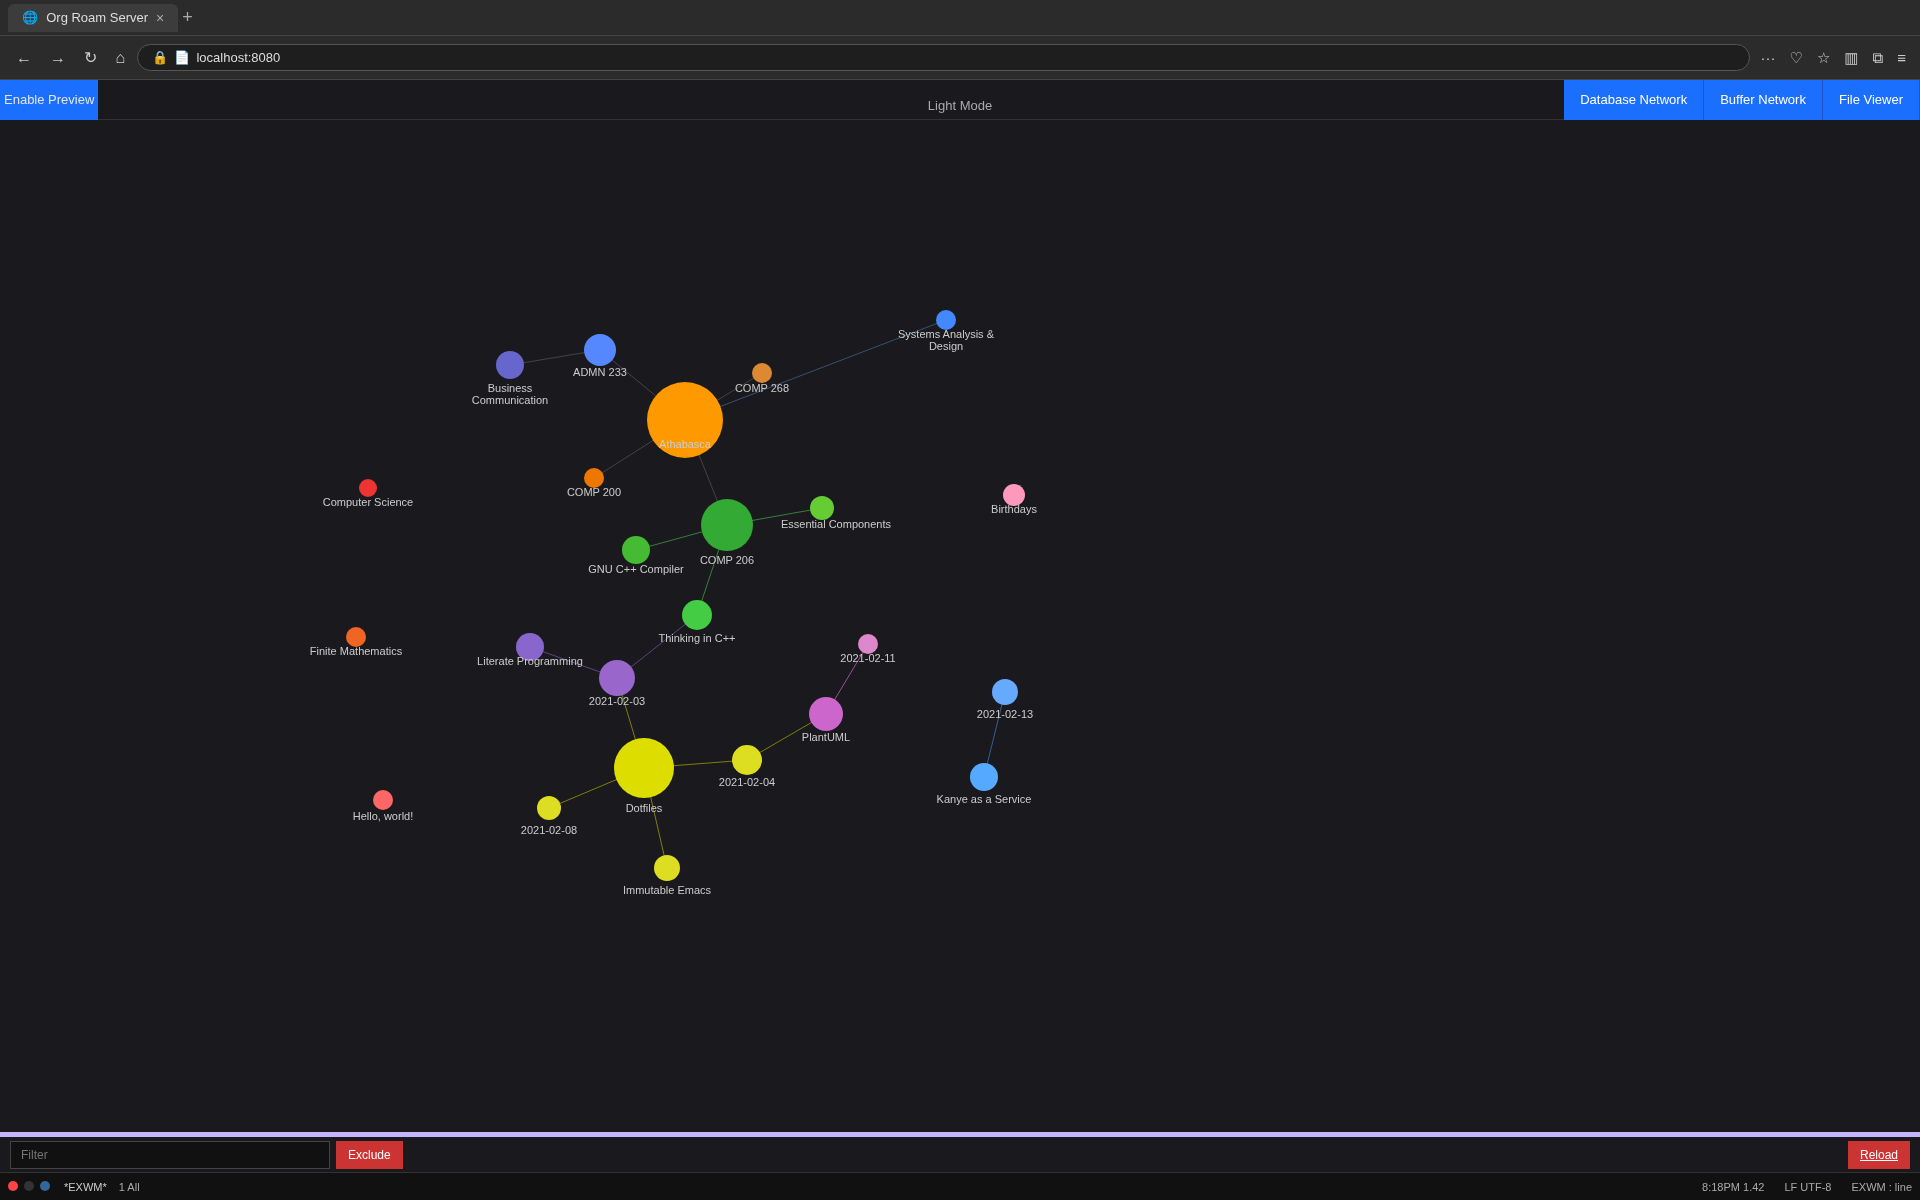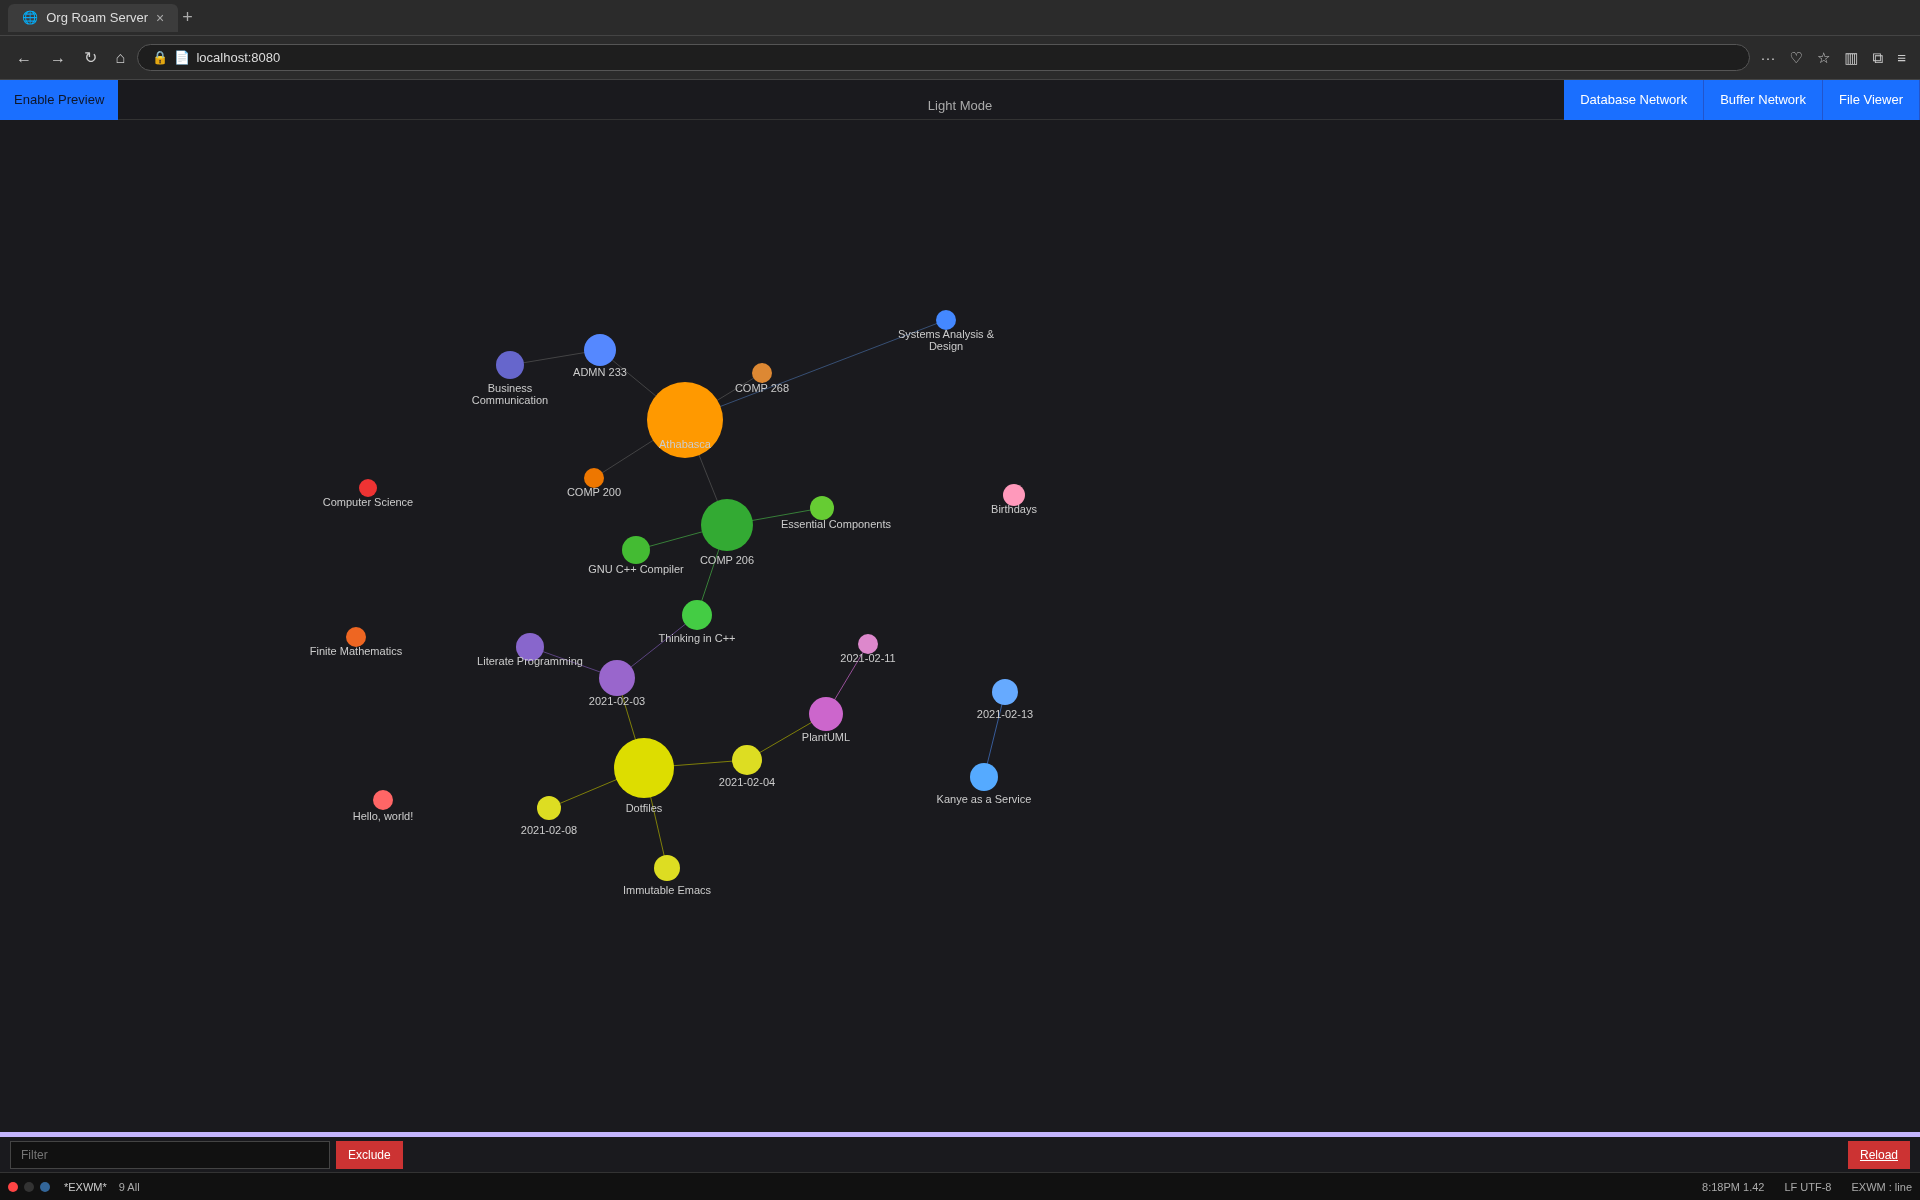--- a/index.html
+++ b/index.html
@@ -66,23 +66,23 @@
       background: #1a1a1e;
       height: 40px;
       display: flex;
       align-items: center;
       justify-content: space-between;
       padding: 0 0;
       border-bottom: 1px solid #333;
     }
     .enable-preview-btn {
       background: #1a6fff;
-      color: #0f172a;
-      border: none;
-      padding: 8px 14px;
+      color: #e5e5e5;
+      border: none;
+      padding: 8px 4px;
       font-size: 13px;
       cursor: pointer;
       height: 40px;
     }
     .light-mode-text {
       color: #aaa;
       font-size: 13px;
       position: absolute;
       left: 50%;
       transform: translateX(-50%);
@@ -157,21 +157,21 @@
       height: 28px;
       background: #111;
       display: flex;
       align-items: center;
       justify-content: space-between;
       padding: 0 8px;
       font-size: 11px;
       color: #aaa;
       border-top: 1px solid #333;
     }
-    .taskbar-left { display: flex; align-items: center; gap: 6px; }
+    .taskbar-left { display: flex; gap: 6px; }
     .taskbar-dot { width: 10px; height: 10px; border-radius: 50%; }
     .taskbar-right { display: flex; gap: 20px; align-items: flex-end; }
   </style>
 </head>
 <body>
 
 <div class="browser-titlebar">
   <div class="browser-tab">
     <span style="font-size:13px;">🌐</span>
     <span>Org Roam Server</span>
@@ -315,20 +315,20 @@
   </div>
   <button class="reload-btn">Reload</button>
 </div>
 
 <div class="taskbar">
   <div class="taskbar-left">
     <div class="taskbar-dot" style="background:#ff4444;"></div>
     <div class="taskbar-dot" style="background:#333;"></div>
     <div class="taskbar-dot" style="background:#336699;"></div>
     <span style="margin-left:8px; color:#ccc;">*EXWM*</span>
-    <span style="margin-left:6px;">9 All</span>
+    <span style="margin-left:6px;">1 All</span>
   </div>
   <div class="taskbar-right">
     <span>8:18PM 1.42</span>
     <span>LF UTF-8</span>
     <span>EXWM : line</span>
   </div>
 </div>
 
 </body></html>

